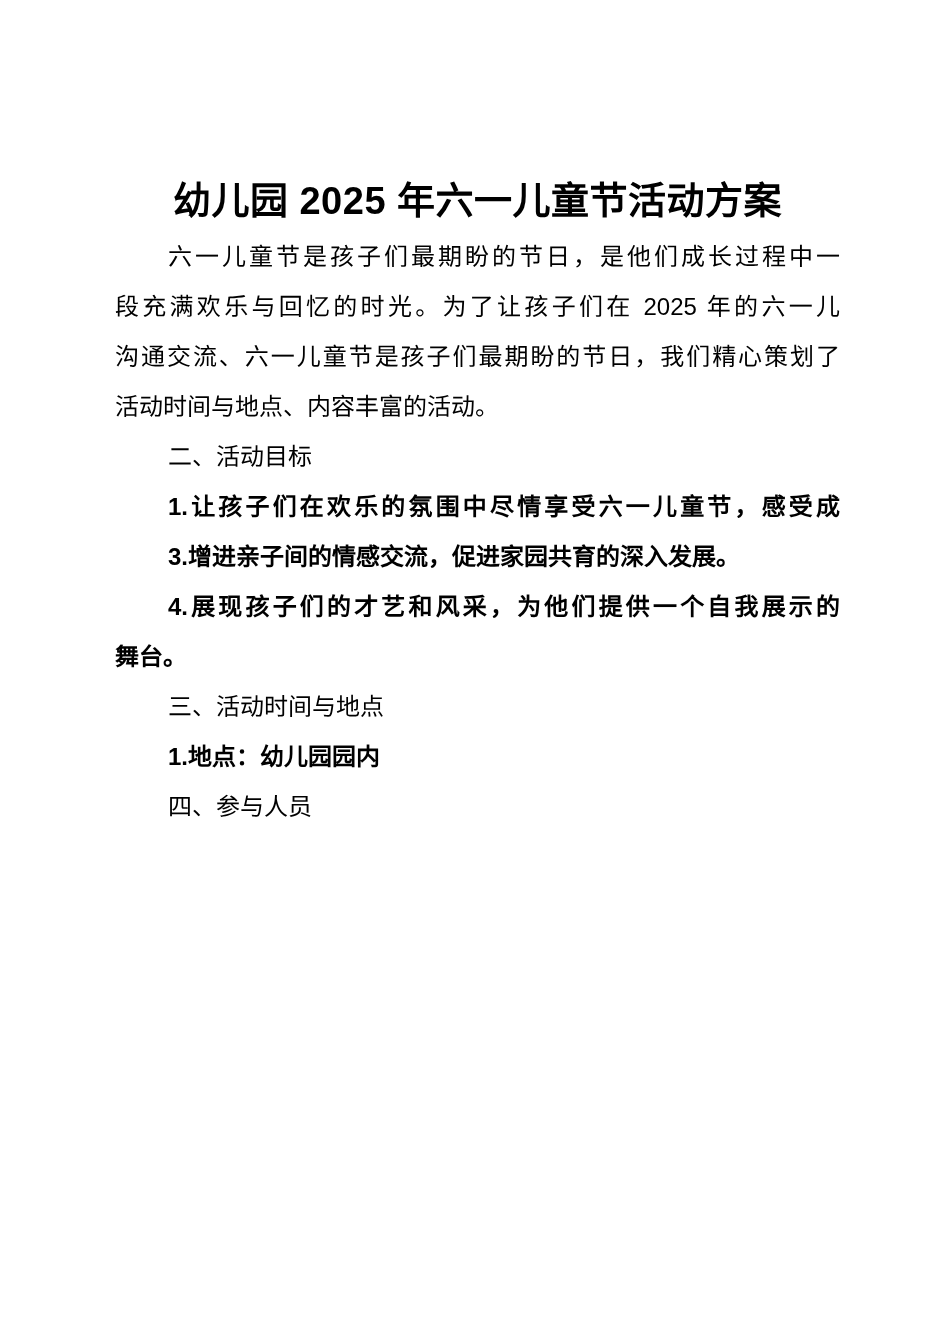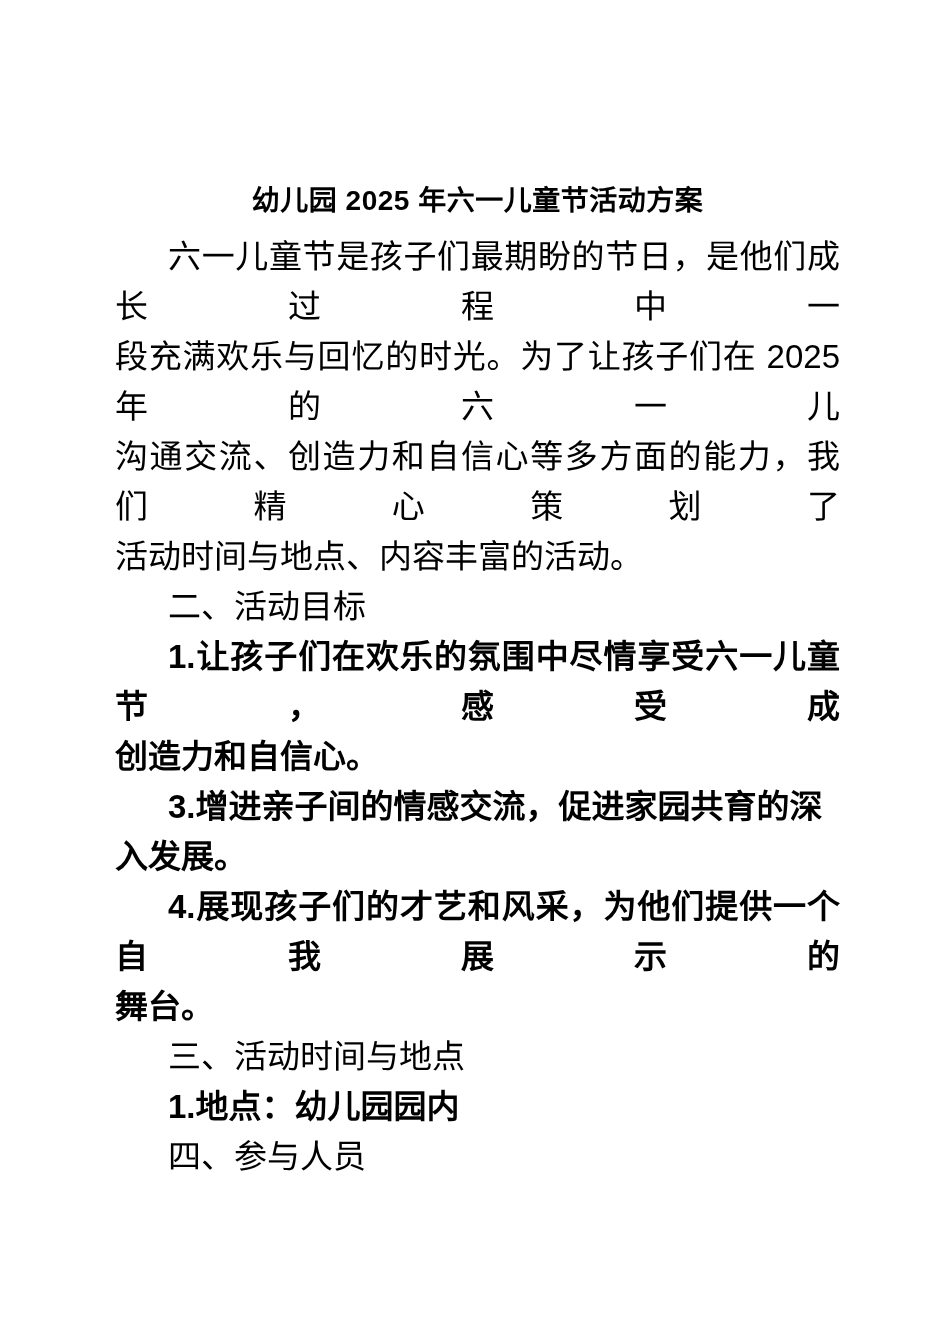--- a/index.html
+++ b/index.html
@@ -12,29 +12,29 @@
     width: 950px;
     height: 1344px;
     background: #ffffff;
     box-sizing: border-box;
     padding: 170px 110px 0 115px;
     color: #000000;
     font-family: "Liberation Sans", "DejaVu Sans", sans-serif;
     overflow: hidden;
   }
   .doc-title {
-    font-size: 28px;
+    font-size: 38px;
     font-weight: bold;
     line-height: 62px;
     text-align: center;
     white-space: nowrap;
     letter-spacing: 0.5px;
   }
   .line {
-    font-size: 33px;
+    font-size: 24px;
     line-height: 50px;
     text-align: left;
   }
   .fill {
     text-align: justify;
     text-align-last: justify;
   }
   .indent {
     text-indent: 53px;
   }
@@ -44,30 +44,29 @@
 </style>
 </head>
 <body>
 
 <div class="page">
 
   <div class="doc-title">幼儿园 2025 年六一儿童节活动方案</div>
 
   <div class="line fill indent">六一儿童节是孩子们最期盼的节日，是他们成长过程中一</div>
   <div class="line fill">段充满欢乐与回忆的时光。为了让孩子们在 2025 年的六一儿</div>
-  <div class="line fill">沟通交流、创造力和自信心等多方面的能力，我们精心策划了</div>
+  <div class="line fill">沟通交流、六一儿童节是孩子们最期盼的节日，我们精心策划了</div>
   <div class="line">活动时间与地点、内容丰富的活动。</div>
 
 
 
   <div class="line indent">二、活动目标</div>
 
   <div class="line bold fill indent">1.让孩子们在欢乐的氛围中尽情享受六一儿童节，感受成</div>
 
-  <div class="line bold">创造力和自信心。</div>
 
   <div class="line bold indent">3.增进亲子间的情感交流，促进家园共育的深入发展。</div>
 
   <div class="line bold fill indent">4.展现孩子们的才艺和风采，为他们提供一个自我展示的</div>
   <div class="line bold">舞台。</div>
 
   <div class="line indent">三、活动时间与地点</div>
 
   <div class="line bold indent">1.地点：幼儿园园内</div>
 

